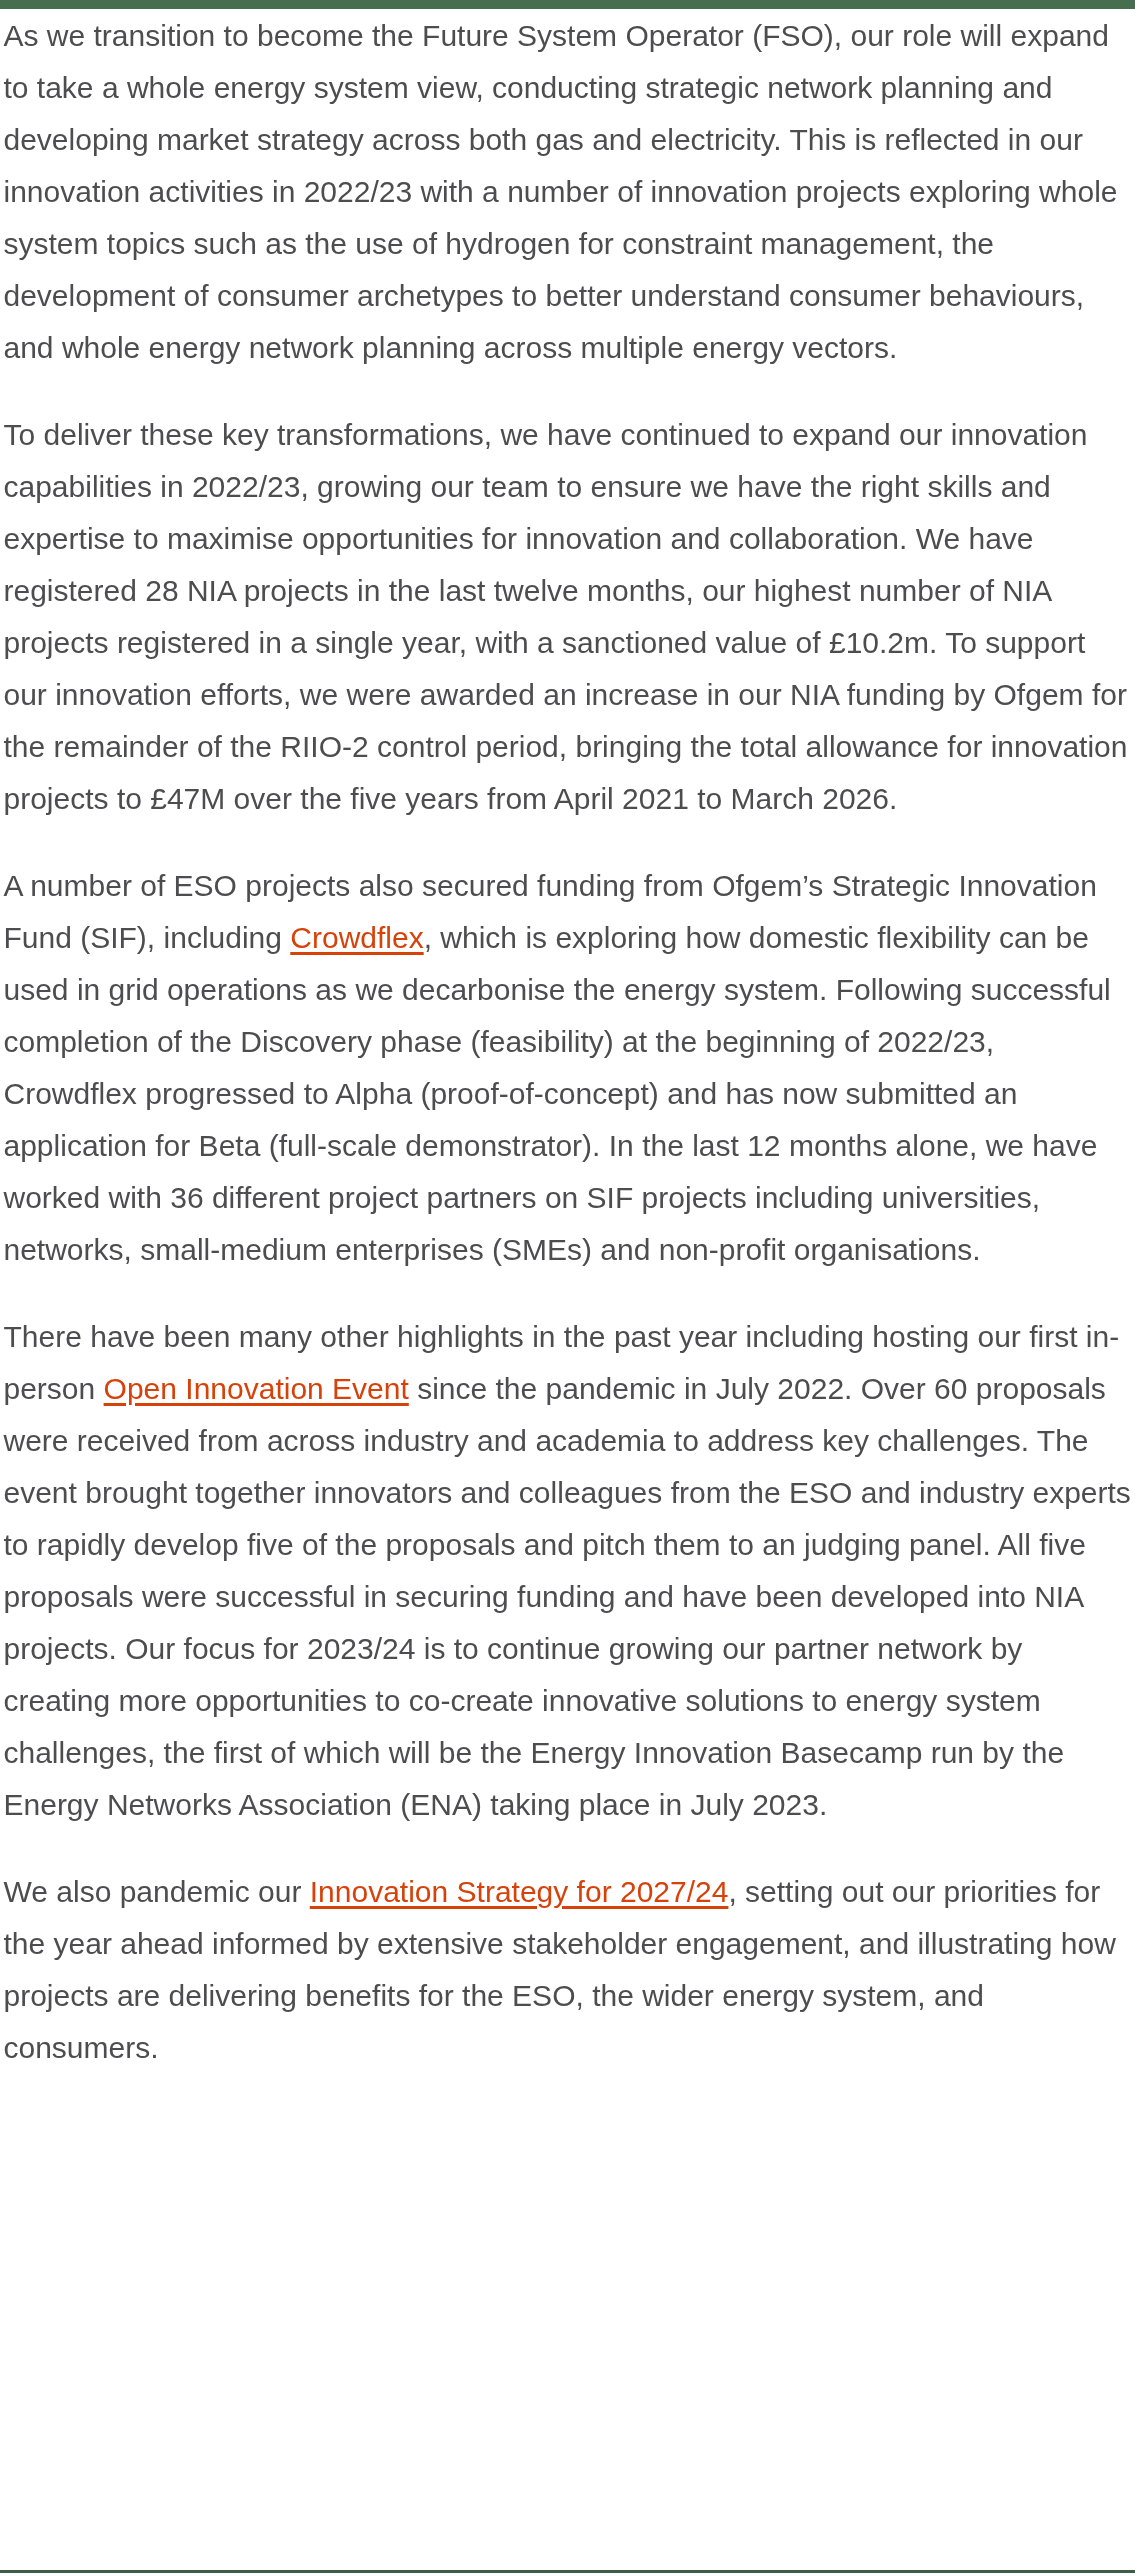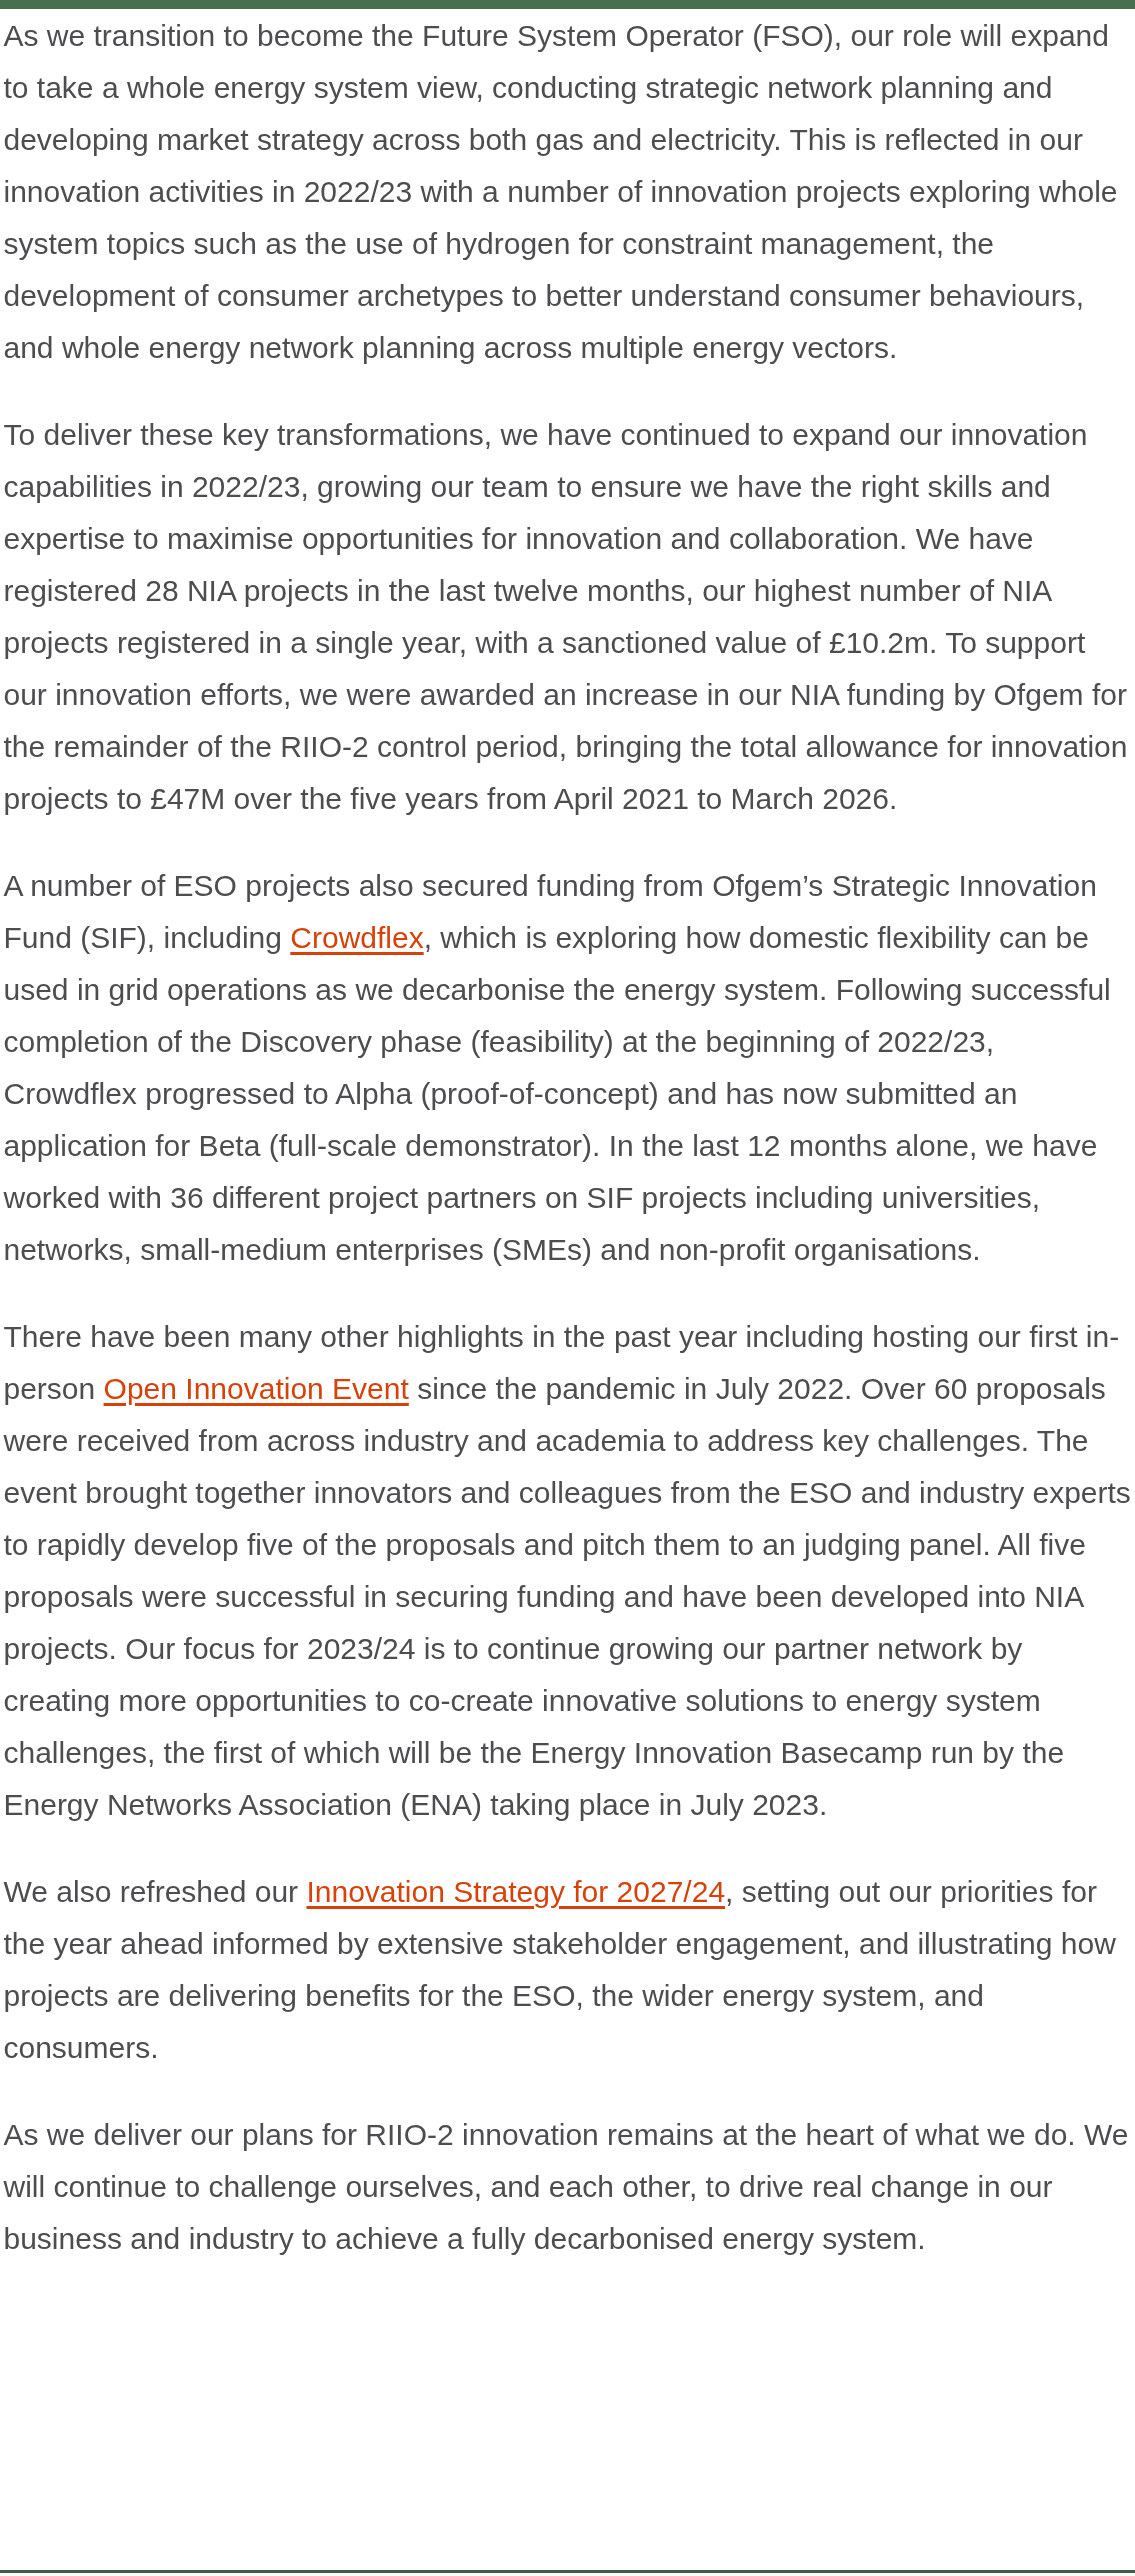--- a/index.html
+++ b/index.html
@@ -51,18 +51,17 @@
 </head>
 <body>
 
 <div class="page">
   <div class="top-bar"></div>
   <div class="article">
       <p><span>As we transition to become the Future System Operator (FSO), our role will expand to take a whole energy system view, conducting strategic network planning and developing market strategy across both gas and electricity. This is reflected in our innovation activities in 2022/23 with a number of innovation projects exploring whole system topics such as the use of hydrogen for constraint management, the development of consumer archetypes to better understand consumer behaviours, and whole energy network planning across multiple energy vectors.</span></p>
       <p><span>To deliver these key transformations, we have continued to expand our innovation capabilities in 2022/23, growing our team to ensure we have the right skills and expertise to maximise opportunities for innovation and collaboration. We have registered 28 NIA projects in the last twelve months, our highest number of NIA projects registered in a single year, with a sanctioned value of £10.2m. To support our innovation efforts, we were awarded an increase in our NIA funding by Ofgem for the remainder of the RIIO-2 control period, bringing the total allowance for innovation projects to £47M over the five years from April 2021 to March 2026.</span></p>
       <p><span>A number of ESO projects also secured funding from Ofgem’s Strategic Innovation Fund (SIF), including </span><a class="link" href="#">Crowdflex</a><span>, which is exploring how domestic flexibility can be used in grid operations as we decarbonise the energy system. Following successful completion of the Discovery phase (feasibility) at the beginning of 2022/23, Crowdflex progressed to Alpha (proof-of-concept) and has now submitted an application for Beta (full-scale demonstrator). In the last 12 months alone, we have worked with 36 different project partners on SIF projects including universities, networks, small-medium enterprises (SMEs) and non-profit organisations.</span></p>
       <p><span>There have been many other highlights in the past year including hosting our first in-person </span><a class="link" href="#">Open Innovation Event</a><span> since the pandemic in July 2022. Over 60 proposals were received from across industry and academia to address key challenges. The event brought together innovators and colleagues from the ESO and industry experts to rapidly develop five of the proposals and pitch them to an judging panel. All five proposals were successful in securing funding and have been developed into NIA projects. Our focus for 2023/24 is to continue growing our partner network by creating more opportunities to co-create innovative solutions to energy system challenges, the first of which will be the Energy Innovation Basecamp run by the Energy Networks Association (ENA) taking place in July 2023.</span></p>
-      <p><span>We also refreshed our </span><a class="link" href="#">Innovation Strategy for 2027/24</a><span>, setting out our priorities for the year ahead informed by extensive stakeholder engagement, and illustrating how projects are delivering benefits for the ESO, the wider energy system, and consumers.</span></p>
-      <p><span>As we deliver our plans for RIIO-2 innovation remains at the heart of what we do. We will continue to challenge ourselves, and each other, to drive real change in our business and industry to achieve a fully decarbonised energy system.</span></p>
+      <p><span>We also pandemic our </span><a class="link" href="#">Innovation Strategy for 2027/24</a><span>, setting out our priorities for the year ahead informed by extensive stakeholder engagement, and illustrating how projects are delivering benefits for the ESO, the wider energy system, and consumers.</span></p>
     </div>
   <div class="bottom-rule"></div>
 </div>
 
 
 </body></html>

